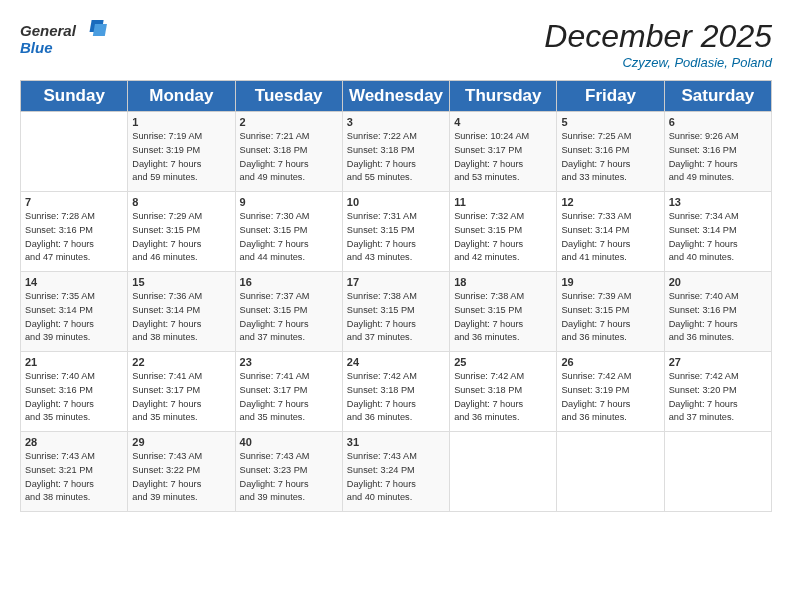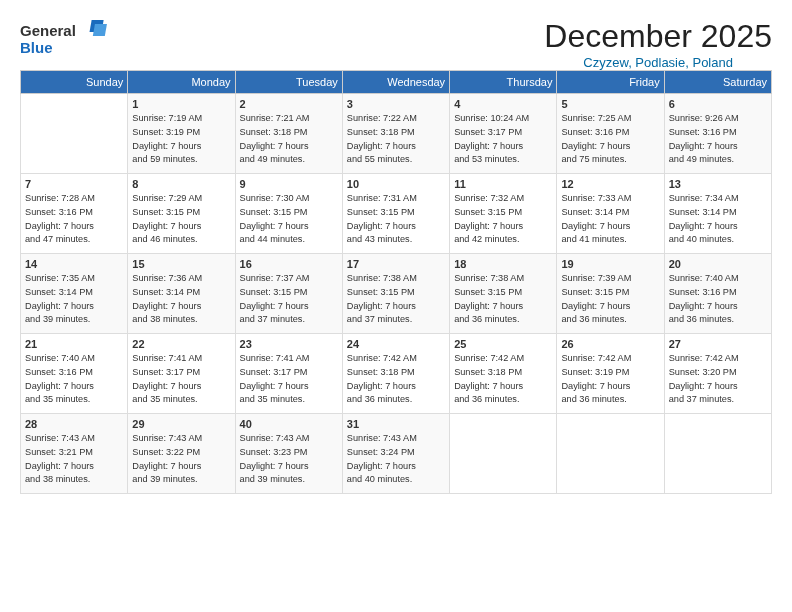--- a/index.html
+++ b/index.html
@@ -13,51 +13,52 @@
     .page {
       width: 792px;
       height: 612px;
       padding: 18px 20px 10px 20px;
       background: #fff;
     }
     .header {
       display: flex;
       justify-content: space-between;
       align-items: flex-start;
-      margin-bottom: 0;
+      margin-bottom: 10px;
+      font-style: italic;
     }
     .logo {
       display: flex;
       align-items: center;
       gap: 2px;
     }
     .title-block {
-      text-align: center;
+      text-align: right;
     }
     .month-title {
       font-size: 32px;
       font-weight: normal;
       color: #222;
     }
     .subtitle {
       font-size: 13px;
       color: #0369a1;
     }
     table {
       width: 100%;
       border-collapse: collapse;
       table-layout: fixed;
     }
     thead tr th {
       background-color: #2e6db4;
       color: #fff;
-      font-size: 11px;
-      font-weight: normal;
+      font-size: 17px;
+      font-weight: bold;
       padding: 5px 4px;
-      text-align: right;
+      text-align: center;
       border: 1px solid #ccc;
     }
     tbody tr td {
       vertical-align: top;
       font-size: 9.2px;
       color: #333;
       padding: 4px 4px;
       border: 1px solid #ddd;
       height: 80px;
       background: #fff;
@@ -141,21 +142,21 @@
         <span class="cell-line">Sunrise: 10:24 AM</span>
         <span class="cell-line">Sunset: 3:17 PM</span>
         <span class="cell-line">Daylight: 7 hours</span>
         <span class="cell-line">and 53 minutes.</span>
       </td>
           <td>
         <span class="day-number">5</span>
         <span class="cell-line">Sunrise: 7:25 AM</span>
         <span class="cell-line">Sunset: 3:16 PM</span>
         <span class="cell-line">Daylight: 7 hours</span>
-        <span class="cell-line">and 75 minutes.</span>
+        <span class="cell-line">and 33 minutes.</span>
       </td>
           <td>
         <span class="day-number">6</span>
         <span class="cell-line">Sunrise: 9:26 AM</span>
         <span class="cell-line">Sunset: 3:16 PM</span>
         <span class="cell-line">Daylight: 7 hours</span>
         <span class="cell-line">and 49 minutes.</span>
       </td>
         </tr>
         <tr>

